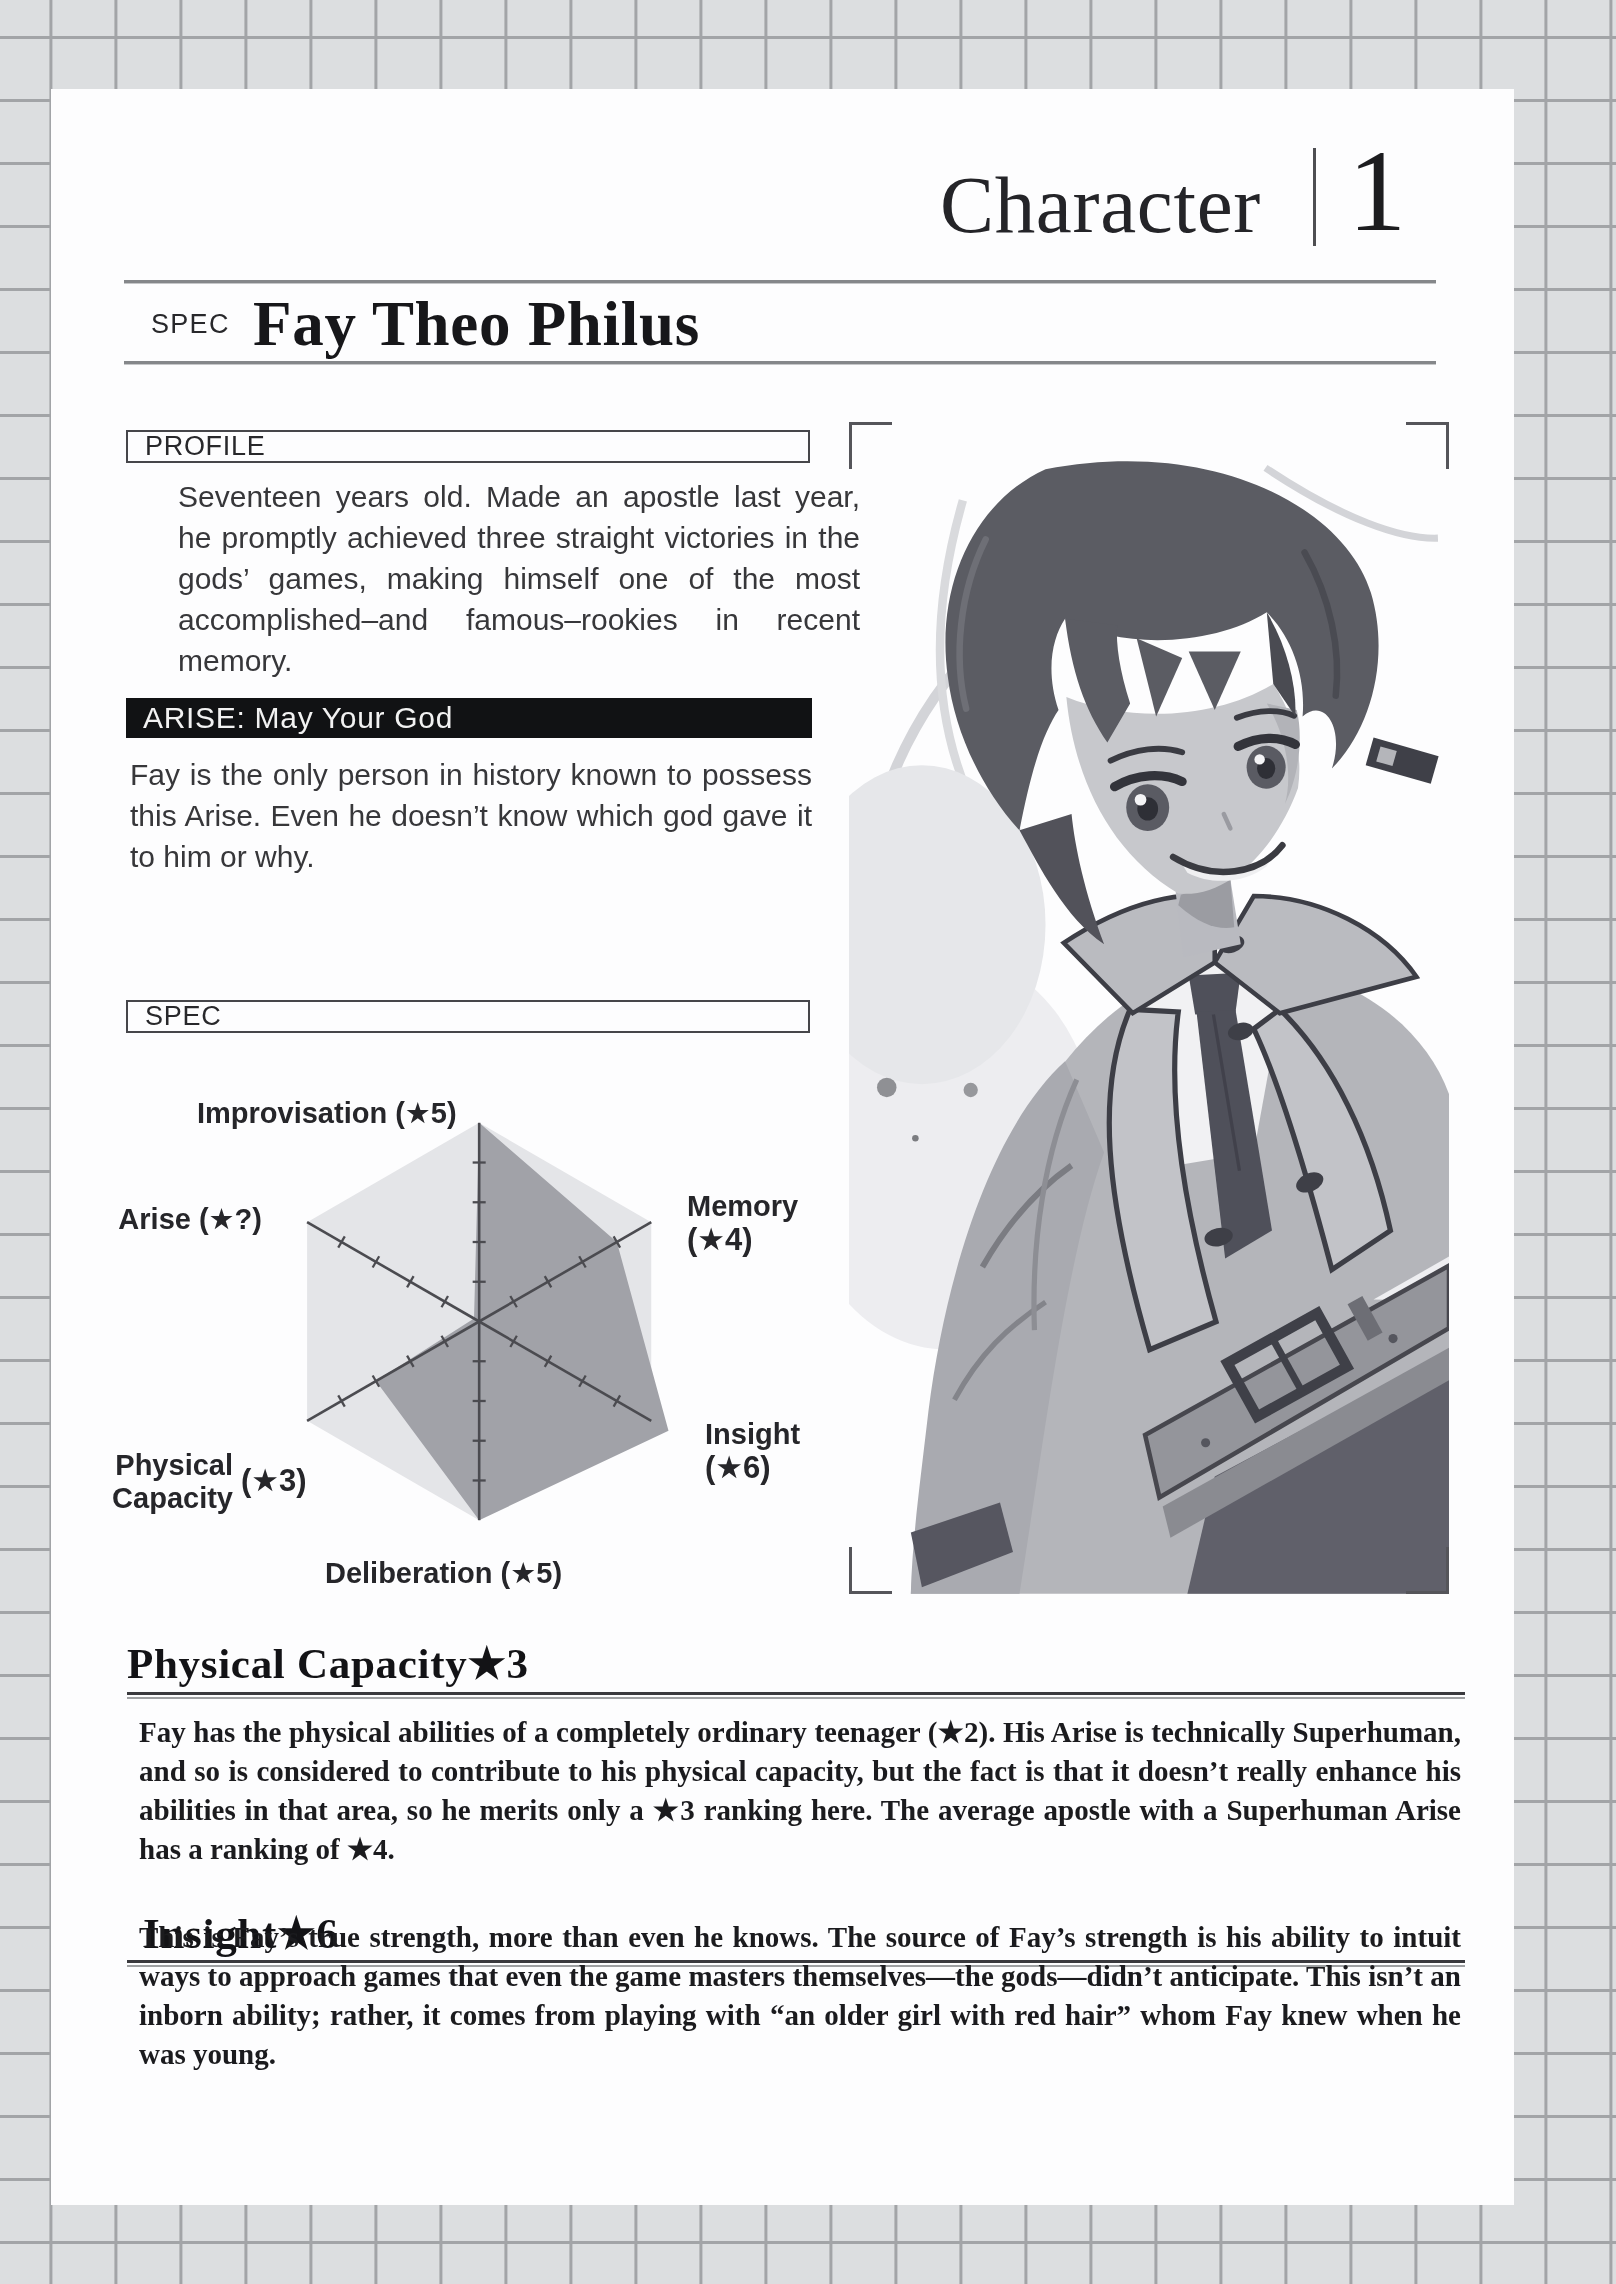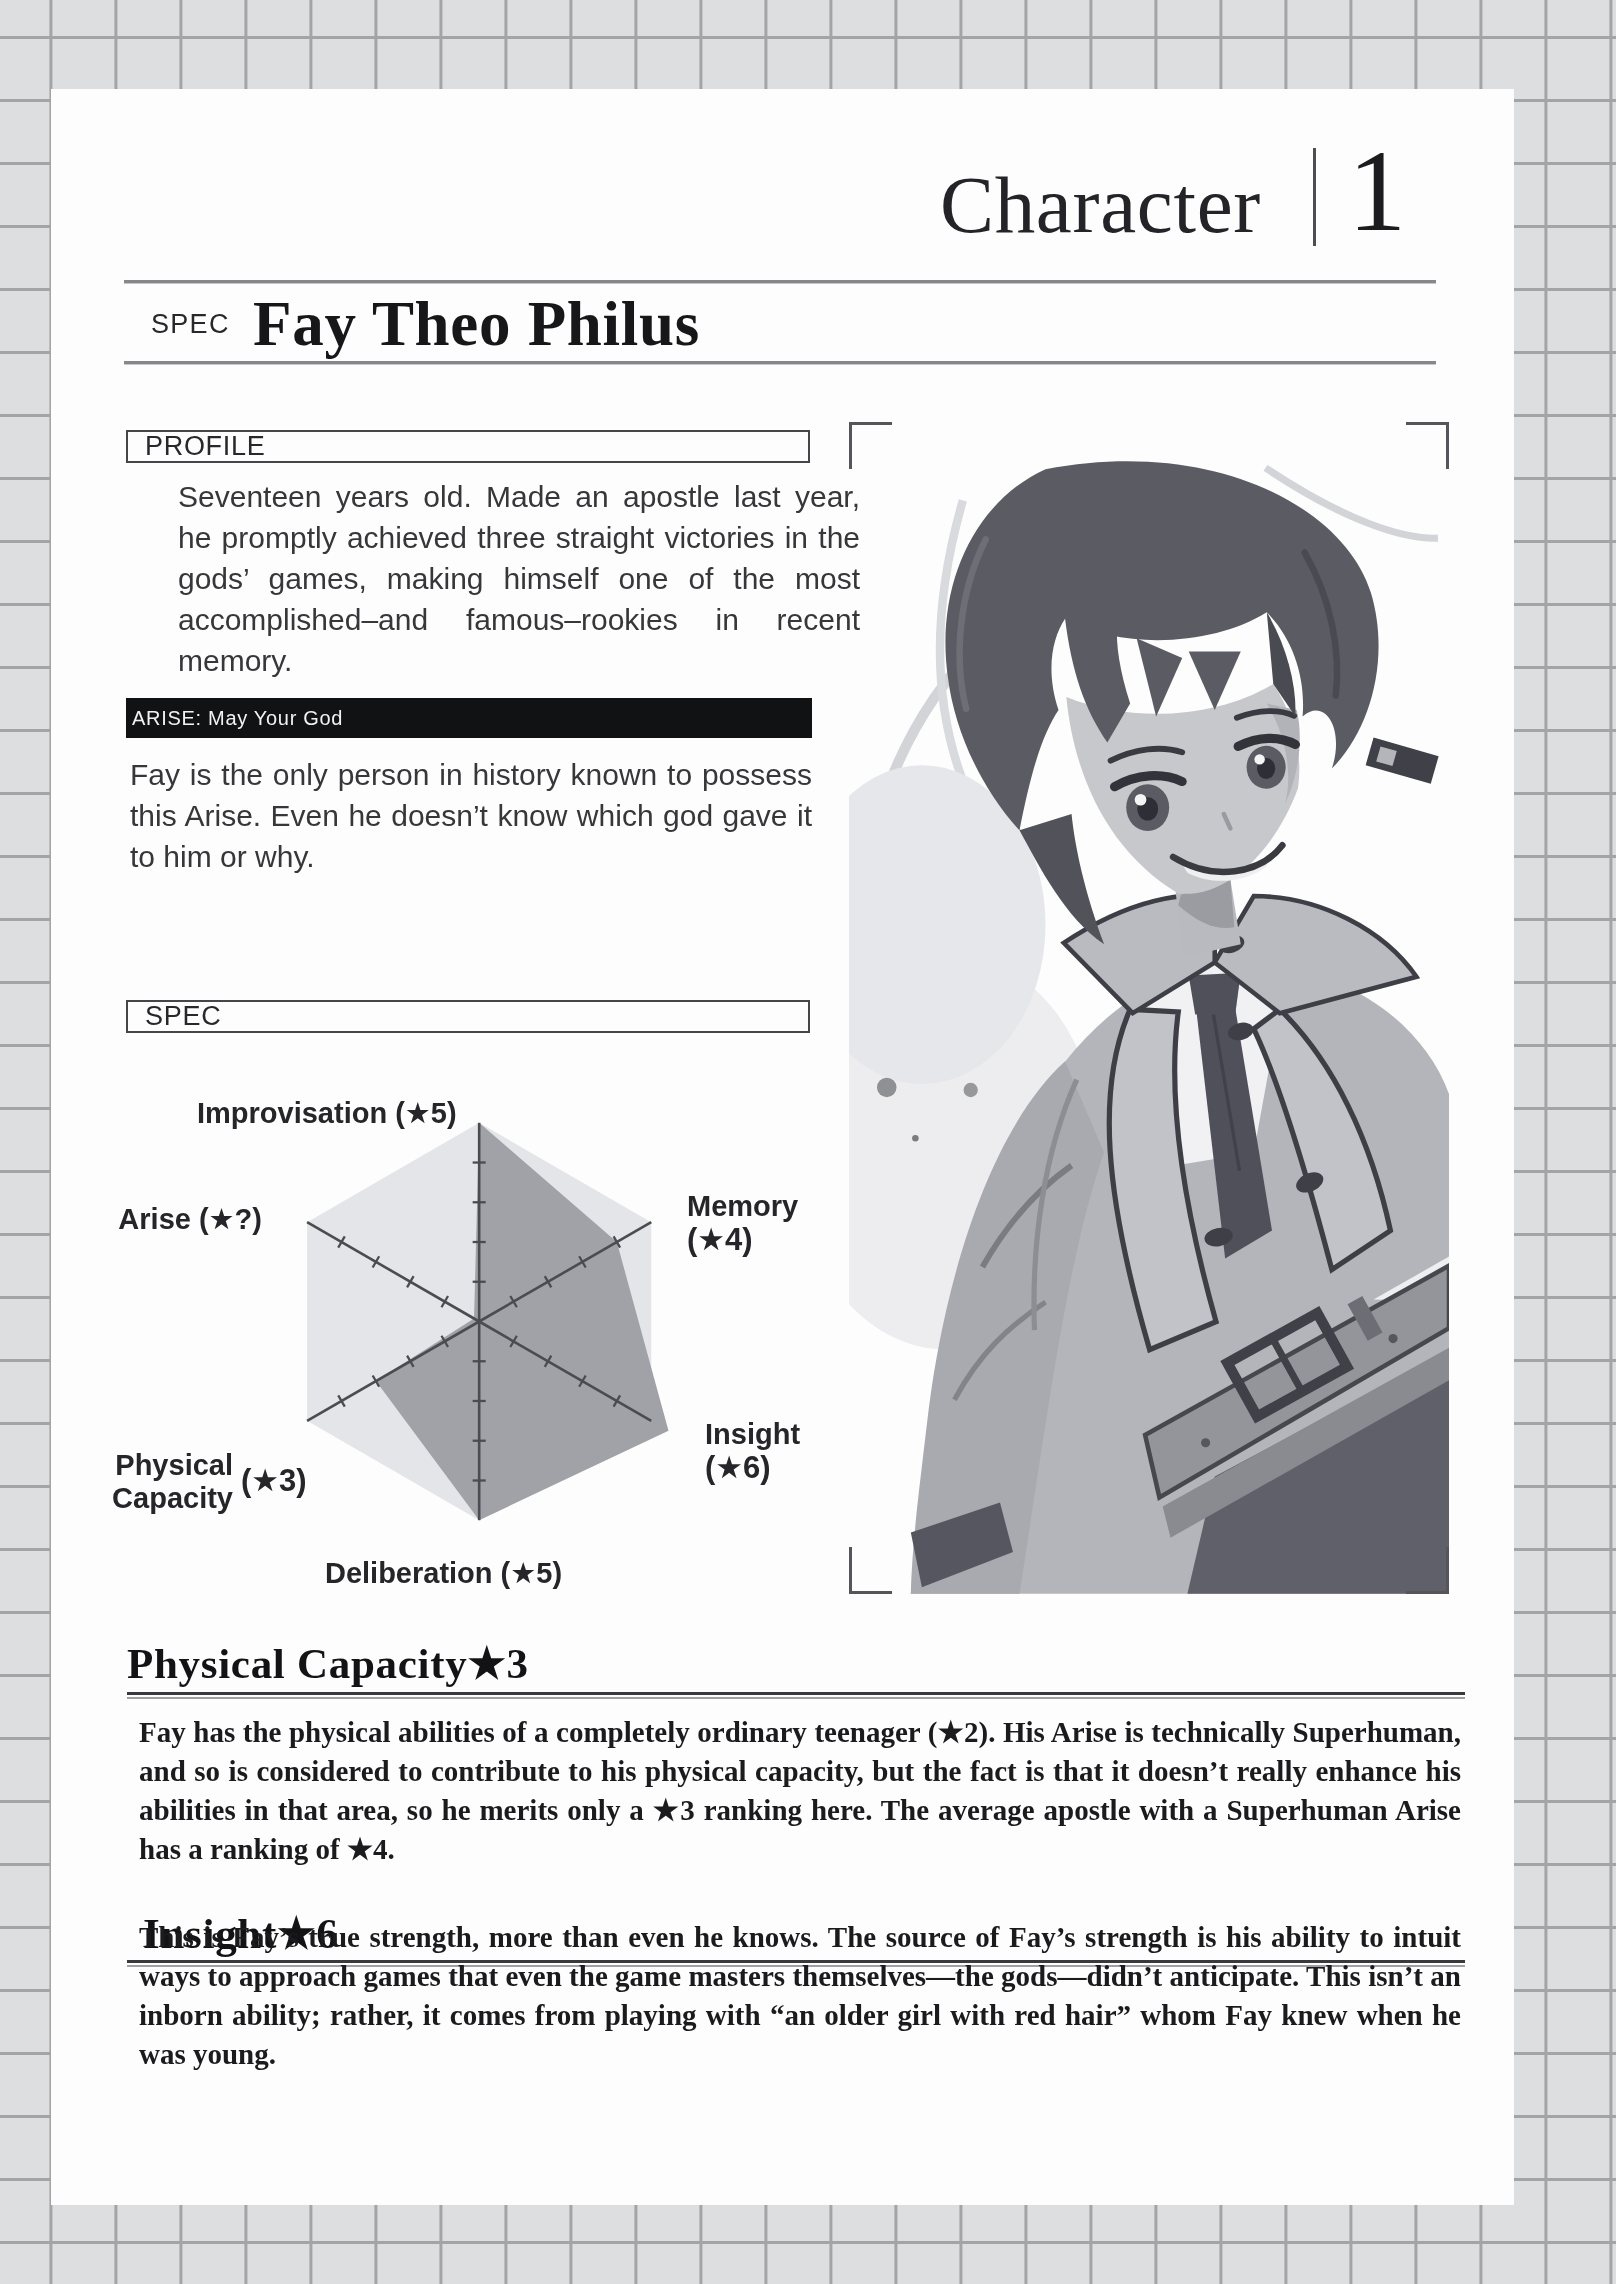--- a/index.html
+++ b/index.html
@@ -16,21 +16,21 @@
   .serif{font-family:"Liberation Serif","DejaVu Serif",serif;}
   .hrule{background:#85878a;border-bottom:1.3px solid #c6c7c9;height:3.3px;}
   .dblrule{border-top:3.3px solid #3a3a3e;border-bottom:2px solid #9ea0a2;height:2px;background:transparent;}
   .hdr-title{font-size:81px;line-height:1;color:#242428;letter-spacing:0.7px;}
   .hdr-num{font-size:117px;line-height:1;color:#1c1c1f;text-align:center;}
   .name-label{font-size:27px;color:#28282b;letter-spacing:1.3px;}
   .name-value{font-size:63px;font-weight:bold;color:#17171a;letter-spacing:0.7px;}
   .labelbox{width:684px;height:33px;border:2.6px solid #46464a;background:#fdfdfe;box-sizing:border-box;display:flex;align-items:center;}
   .labelbox span{padding-left:17px;font-size:27px;color:#28282b;letter-spacing:0.7px;}
   .blackbar{width:686px;height:40px;background:#111214;display:flex;align-items:center;}
-  .blackbar span{padding-left:6px;font-size:20px;color:#f2f2f2;letter-spacing:0.7px;}
+  .blackbar span{padding-left:17px;font-size:30px;color:#f2f2f2;letter-spacing:0.7px;}
   .bodysans{font-size:30px;line-height:41px;color:#37373a;text-align:justify;width:682px;}
   .rlabel{font-size:29px;font-weight:bold;color:#26262a;line-height:34px;white-space:nowrap;}
   .sechead{font-size:43px;font-weight:bold;color:#131316;letter-spacing:0.7px;}
   .secbody{font-size:29px;line-height:39px;font-weight:bold;color:#1b1b1e;text-align:justify;width:1322px;}
   .bracket{position:absolute;width:40px;height:44px;}
   .bracket.tl{left:0;top:0;border-left:3.9px solid #55555a;border-top:3.9px solid #55555a;}
   .bracket.tr{right:0;top:0;border-right:3.9px solid #55555a;border-top:3.9px solid #55555a;}
   .bracket.bl{left:0;bottom:0;border-left:3.9px solid #55555a;border-bottom:3.9px solid #55555a;}
   .bracket.br{right:0;bottom:0;border-right:3.9px solid #55555a;border-bottom:3.9px solid #55555a;}
 </style>

